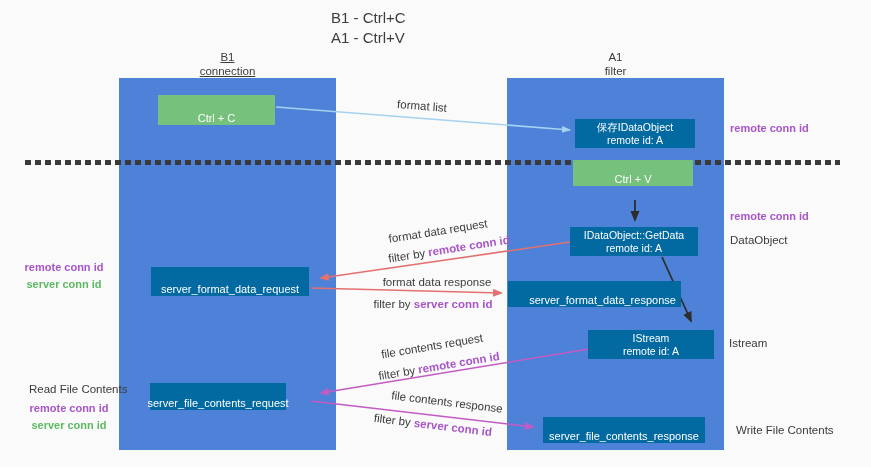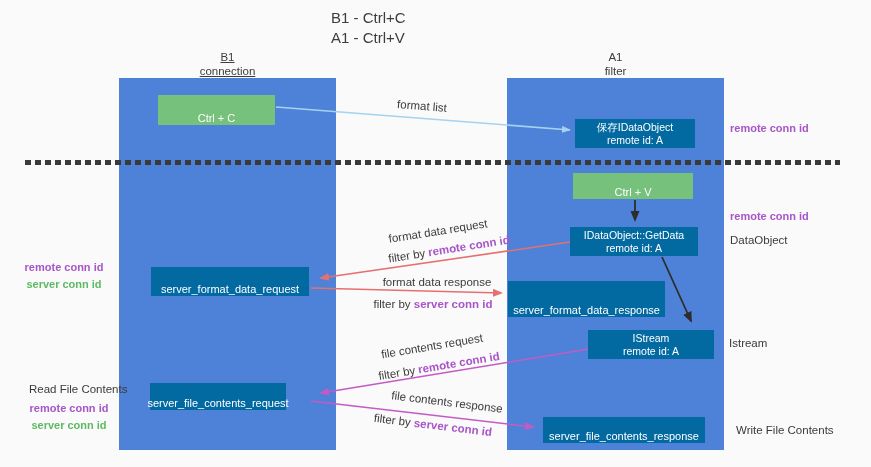--- a/index.html
+++ b/index.html
@@ -72,34 +72,34 @@
 
   <div class="node green" style="left:158px;top:95px;width:117px;height:30px;">
     <div>Ctrl + C</div>
   </div>
 
   <div class="node orange" style="left:575px;top:119px;width:120px;height:29px;font-size:10.5px;">
     <div>保存IDataObject</div>
     <div>remote id: A</div>
   </div>
 
-  <div class="node green" style="left:573px;top:173px;width:120px;height:26px;">
+  <div class="node green" style="left:573px;top:160px;width:120px;height:26px;">
     <div>Ctrl + V</div>
   </div>
 
   <div class="node orange" style="left:570px;top:227px;width:128px;height:29px;font-size:10.5px;">
     <div>IDataObject::GetData</div>
     <div>remote id: A</div>
   </div>
 
   <div class="node orange" style="left:151px;top:267px;width:158px;height:29px;">
     <div>server_format_data_request</div>
   </div>
 
-  <div class="node orange" style="left:508px;top:281px;width:157px;height:36px;">
+  <div class="node orange" style="left:508px;top:281px;width:157px;height:26px;padding-left:16px;">
     <div>server_format_data_response</div>
   </div>
 
   <div class="node orange" style="left:588px;top:330px;width:126px;height:29px;font-size:10.5px;">
     <div>IStream</div>
     <div>remote id: A</div>
   </div>
 
   <div class="node orange" style="left:150px;top:383px;width:136px;height:27px;">
     <div>server_file_contents_request</div>

